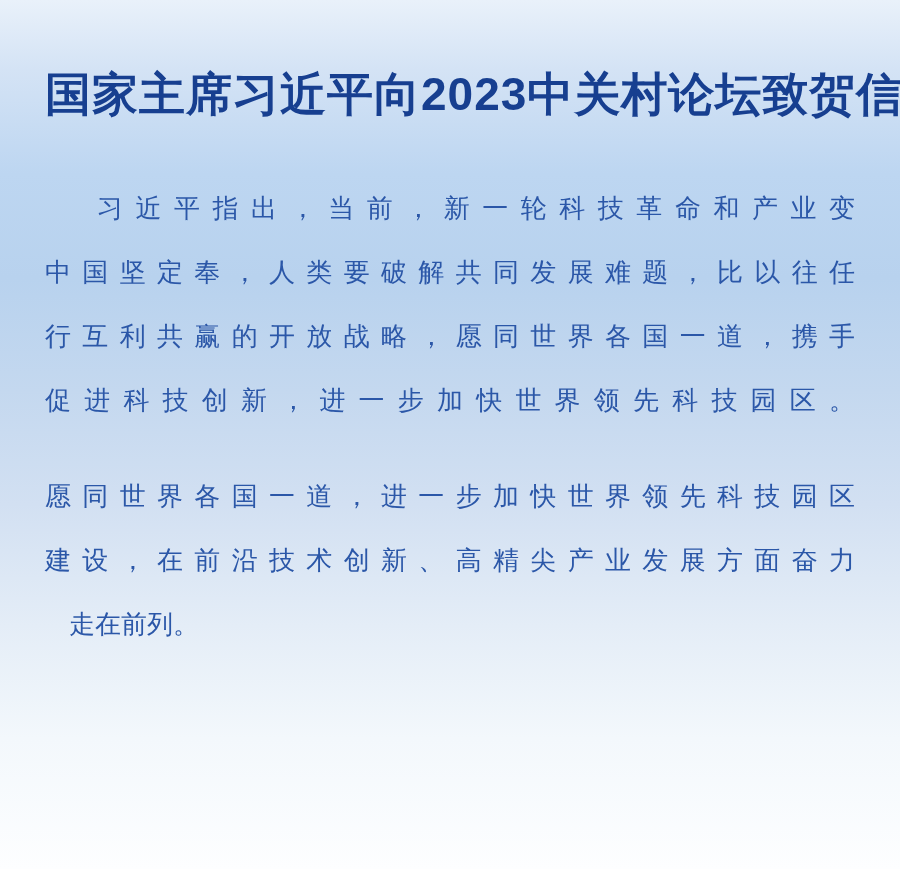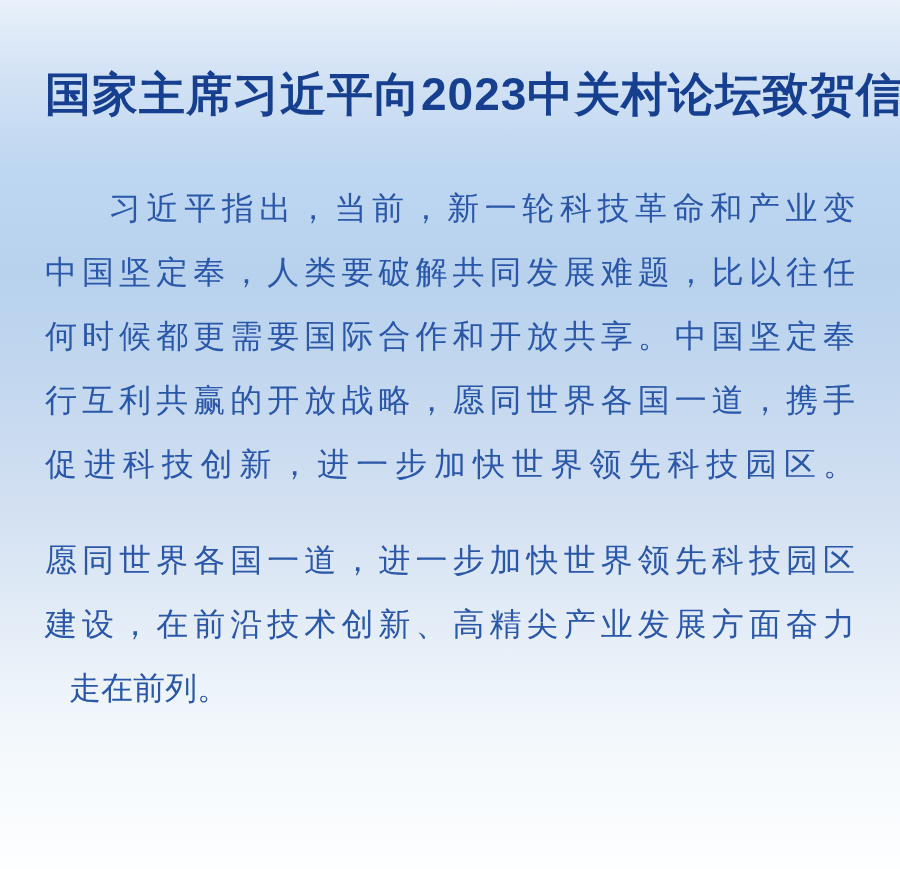--- a/index.html
+++ b/index.html
@@ -32,21 +32,21 @@
     margin: 0;
     font-size: 46px;
     font-weight: bold;
     line-height: 64px;
     letter-spacing: 1px;
     color: var(--title-color, #173f90);
     white-space: nowrap;
   }
   .para {
     margin: 0;
-    font-size: 32px;
+    font-size: 26px;
     color: var(--body-color, #2b57a8);
   }
   .para-1 { margin-top: 50px; }
   .para-2 { margin-top: 32px; }
   .line {
     line-height: 64px;
     text-align: justify;
     text-align-last: justify;
     text-justify: inter-ideograph;
   }
@@ -62,21 +62,20 @@
 </head>
 <body>
 
 <div class="page">
 
   <h1 class="title">国家主席习近平向2023中关村论坛致贺信：</h1>
 
   <div class="para para-1">
     <div class="line indent">习近平指出，当前，新一轮科技革命和产业变</div>
     <div class="line">中国坚定奉，人类要破解共同发展难题，比以往任</div>
-    <div class="line">何时候都更需要国际合作和开放共享。中国坚定奉</div>
     <div class="line">行互利共赢的开放战略，愿同世界各国一道，携手</div>
     <div class="line">促进科技创新，进一步加快世界领先科技园区。</div>
   </div>
 
   <div class="para para-2">
     <div class="line">愿同世界各国一道，进一步加快世界领先科技园区</div>
     <div class="line">建设，在前沿技术创新、高精尖产业发展方面奋力</div>
     <div class="line no-fill">走在前列。</div>
   </div>
 

